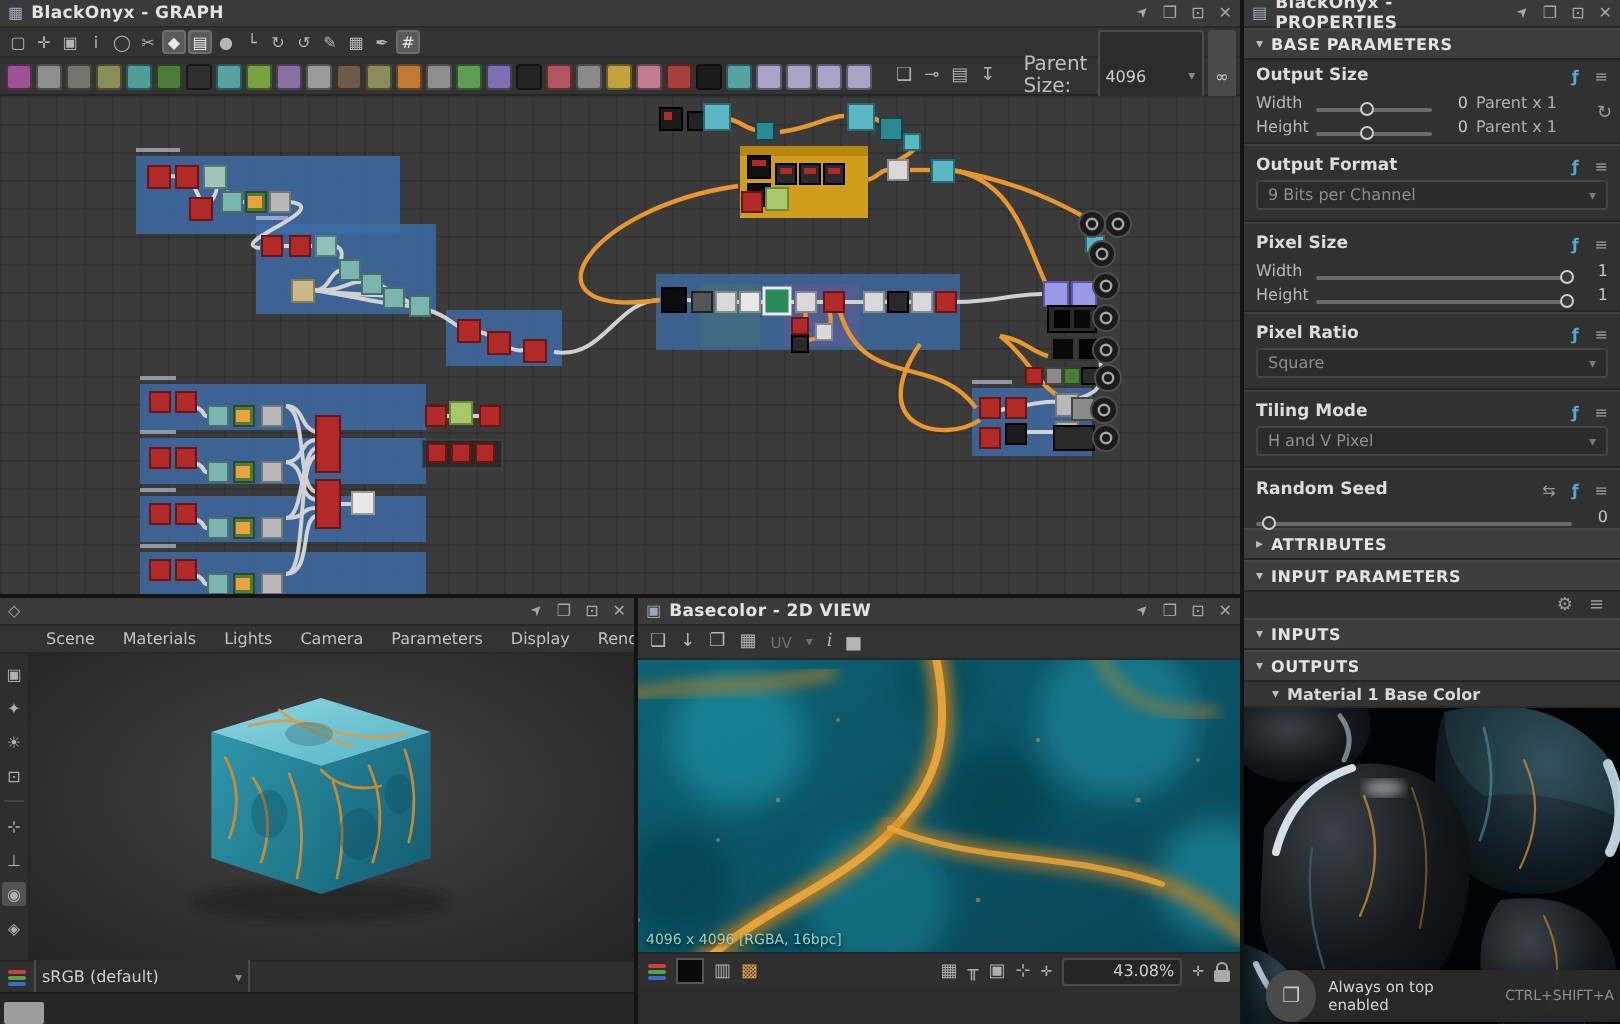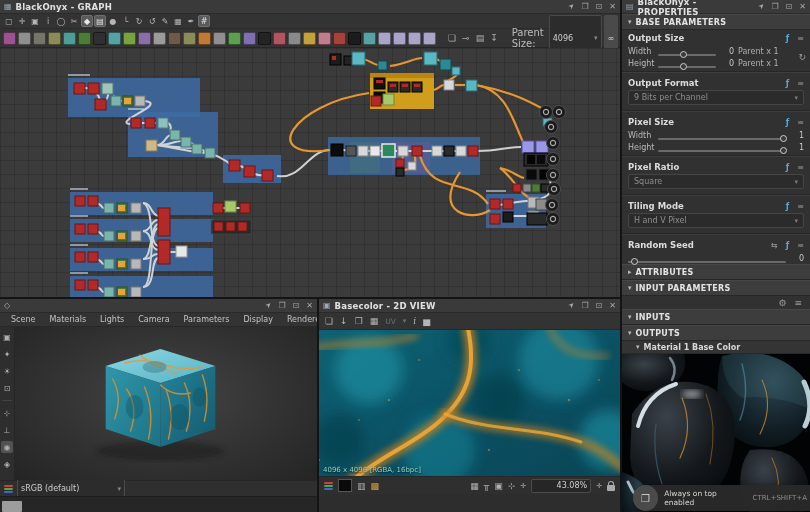--- a/index.html
+++ b/index.html
@@ -70,21 +70,21 @@
   .subsec .st{font-size:8px;font-weight:bold;color:#d8d8d8;}
   #mat-preview{position:relative;width:188px;height:170px;background:#000;}
   .toast{position:absolute;left:11px;bottom:13px;width:180px;height:26px;background:rgba(42,42,42,.96);
          border-radius:13px 0 0 13px;display:flex;align-items:center;gap:6px;box-shadow:0 2px 6px rgba(0,0,0,.5);}
   .toast .tico{width:26px;height:26px;border-radius:50%;background:#4a4a4a;display:flex;align-items:center;
                justify-content:center;font-size:10px;color:#c8c8c8;}
   .toast .tmsg{font-size:7.5px;color:#d6d6d6;}
   .toast .tkey{font-size:7px;color:#8d8d8d;margin-left:auto;padding-right:6px;}
   
   #view3d-panel{left:0;top:299px;width:317px;height:213px;background:#2d2d2d;}
-  .menubar{height:13px;background:#333;display:flex;align-items:center;gap:0;padding:0 4px;
+  .menubar{height:13px;background:#333;display:flex;align-items:center;gap:0;padding:0 16px;
            border-bottom:1px solid #282828;}
   .menubar span{font-size:8px;color:#c4c4c4;padding:0 7px;}
   .v3body{position:relative;height:153px;display:flex;}
   .v3tools{width:14px;background:#2e2e2e;display:flex;flex-direction:column;align-items:center;
            padding-top:4px;gap:5px;border-right:1px solid #262626;}
   .v3tools span{font-size:8px;color:#b0b0b0;width:12px;height:12px;display:flex;align-items:center;
                 justify-content:center;border-radius:2px;}
   .v3tools span.active{background:#525252;}
   .v3tools .hsep{width:10px;height:1px;background:#444;margin:1px 0;}
   .viewport{position:relative;flex:1;background:radial-gradient(ellipse at 50% 45%,#454545 0%,#323232 55%,#242424 100%);}

